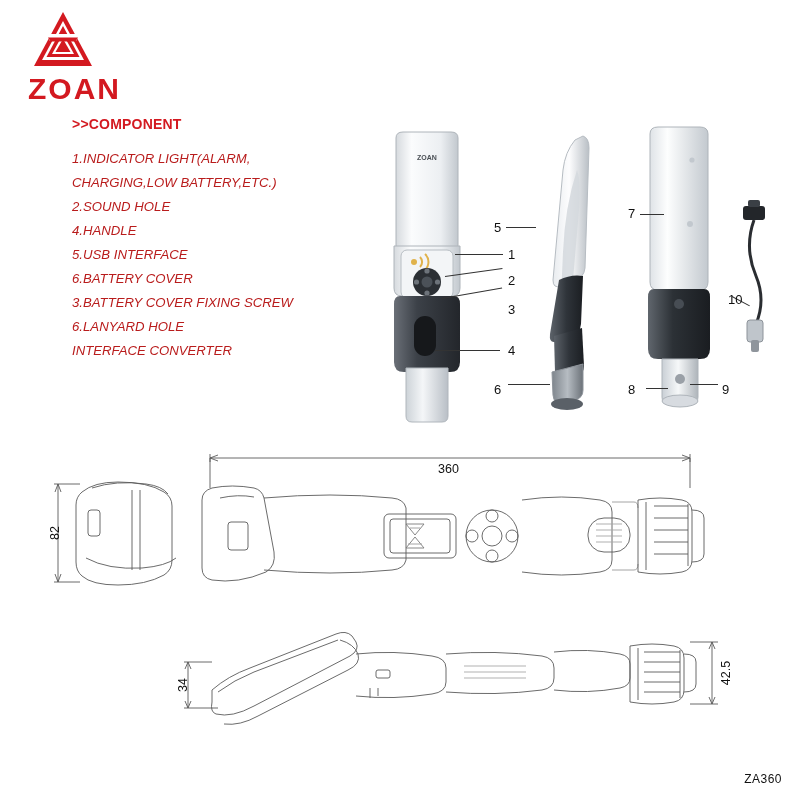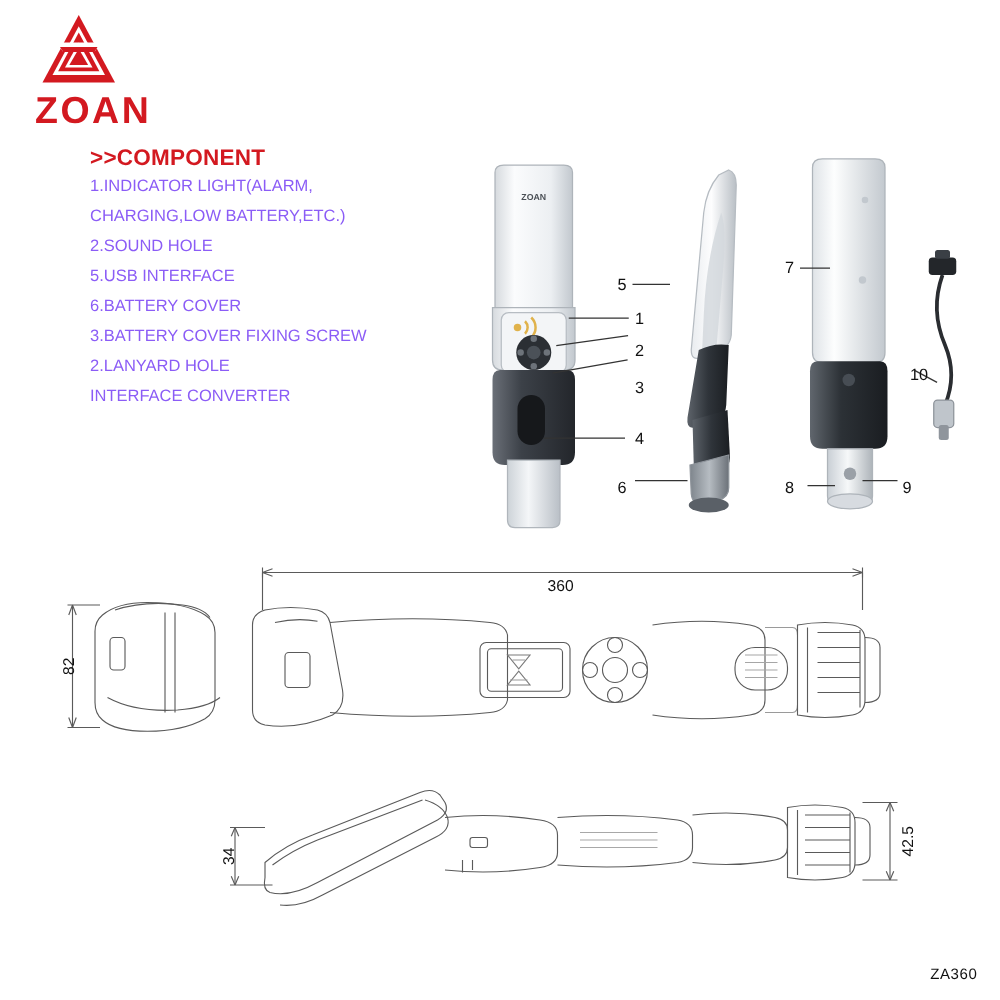--- a/index.html
+++ b/index.html
@@ -18,25 +18,25 @@
   #brand .logo-mark { position:absolute; left:14px; top:0; width:62px; height:62px; }
   #brand .brand-text {
     position:absolute; left:10px; top:62px;
     font-size:30px; font-weight:bold; letter-spacing:2px;
     color:#d31920; font-family:"Liberation Sans", sans-serif;
   }
 
   
   #component-list { position:absolute; left:72px; top:116px; width:270px; }
   #component-list .heading {
-    color:#d31920; font-size:18px; font-weight:bold; margin-bottom:0; letter-spacing:0.2px;
+    color:#d31920; font-size:14px; font-weight:bold; margin-bottom:15px; letter-spacing:0.2px;
   }
   #component-list ol { list-style:none; margin:0; padding:0; }
   #component-list li {
-    font-size:13.2px; line-height:24px; color:#8b5cf6; white-space:normal;
+    font-size:13.2px; line-height:24px; color:#b91c1c; white-space:normal;font-style:italic;
   }
 
   
   #photo-area { position:absolute; left:350px; top:110px; width:440px; height:330px; }
 
   .callout-num { position:absolute; font-size:13px; color:#111; }
   .leader { position:absolute; background:#333; height:1px; }
 
   
   #drawing-area { position:absolute; left:40px; top:440px; width:750px; height:320px; }
@@ -68,24 +68,25 @@
   </div>
   <div class="brand-text">ZOAN</div>
 </div>
 
 <div id="component-list">
   <div class="heading">&gt;&gt;COMPONENT</div>
   <ol>
     <li>1.INDICATOR LIGHT(ALARM,</li>
     <li>CHARGING,LOW BATTERY,ETC.)</li>
     <li>2.SOUND HOLE</li>
+    <li>4.HANDLE</li>
     <li>5.USB INTERFACE</li>
     <li>6.BATTERY COVER</li>
     <li>3.BATTERY COVER FIXING SCREW</li>
-    <li>2.LANYARD HOLE</li>
+    <li>6.LANYARD HOLE</li>
     <li>INTERFACE CONVERTER</li>
   </ol>
 </div>
 
 <div id="photo-area">
 
   <svg width="140" height="300" viewBox="0 0 140 300" style="position:absolute;left:20px;top:20px;">
     <defs>
       <linearGradient id="gA" x1="0" y1="0" x2="1" y2="0">
         <stop offset="0%" stop-color="#d6dade"></stop>

